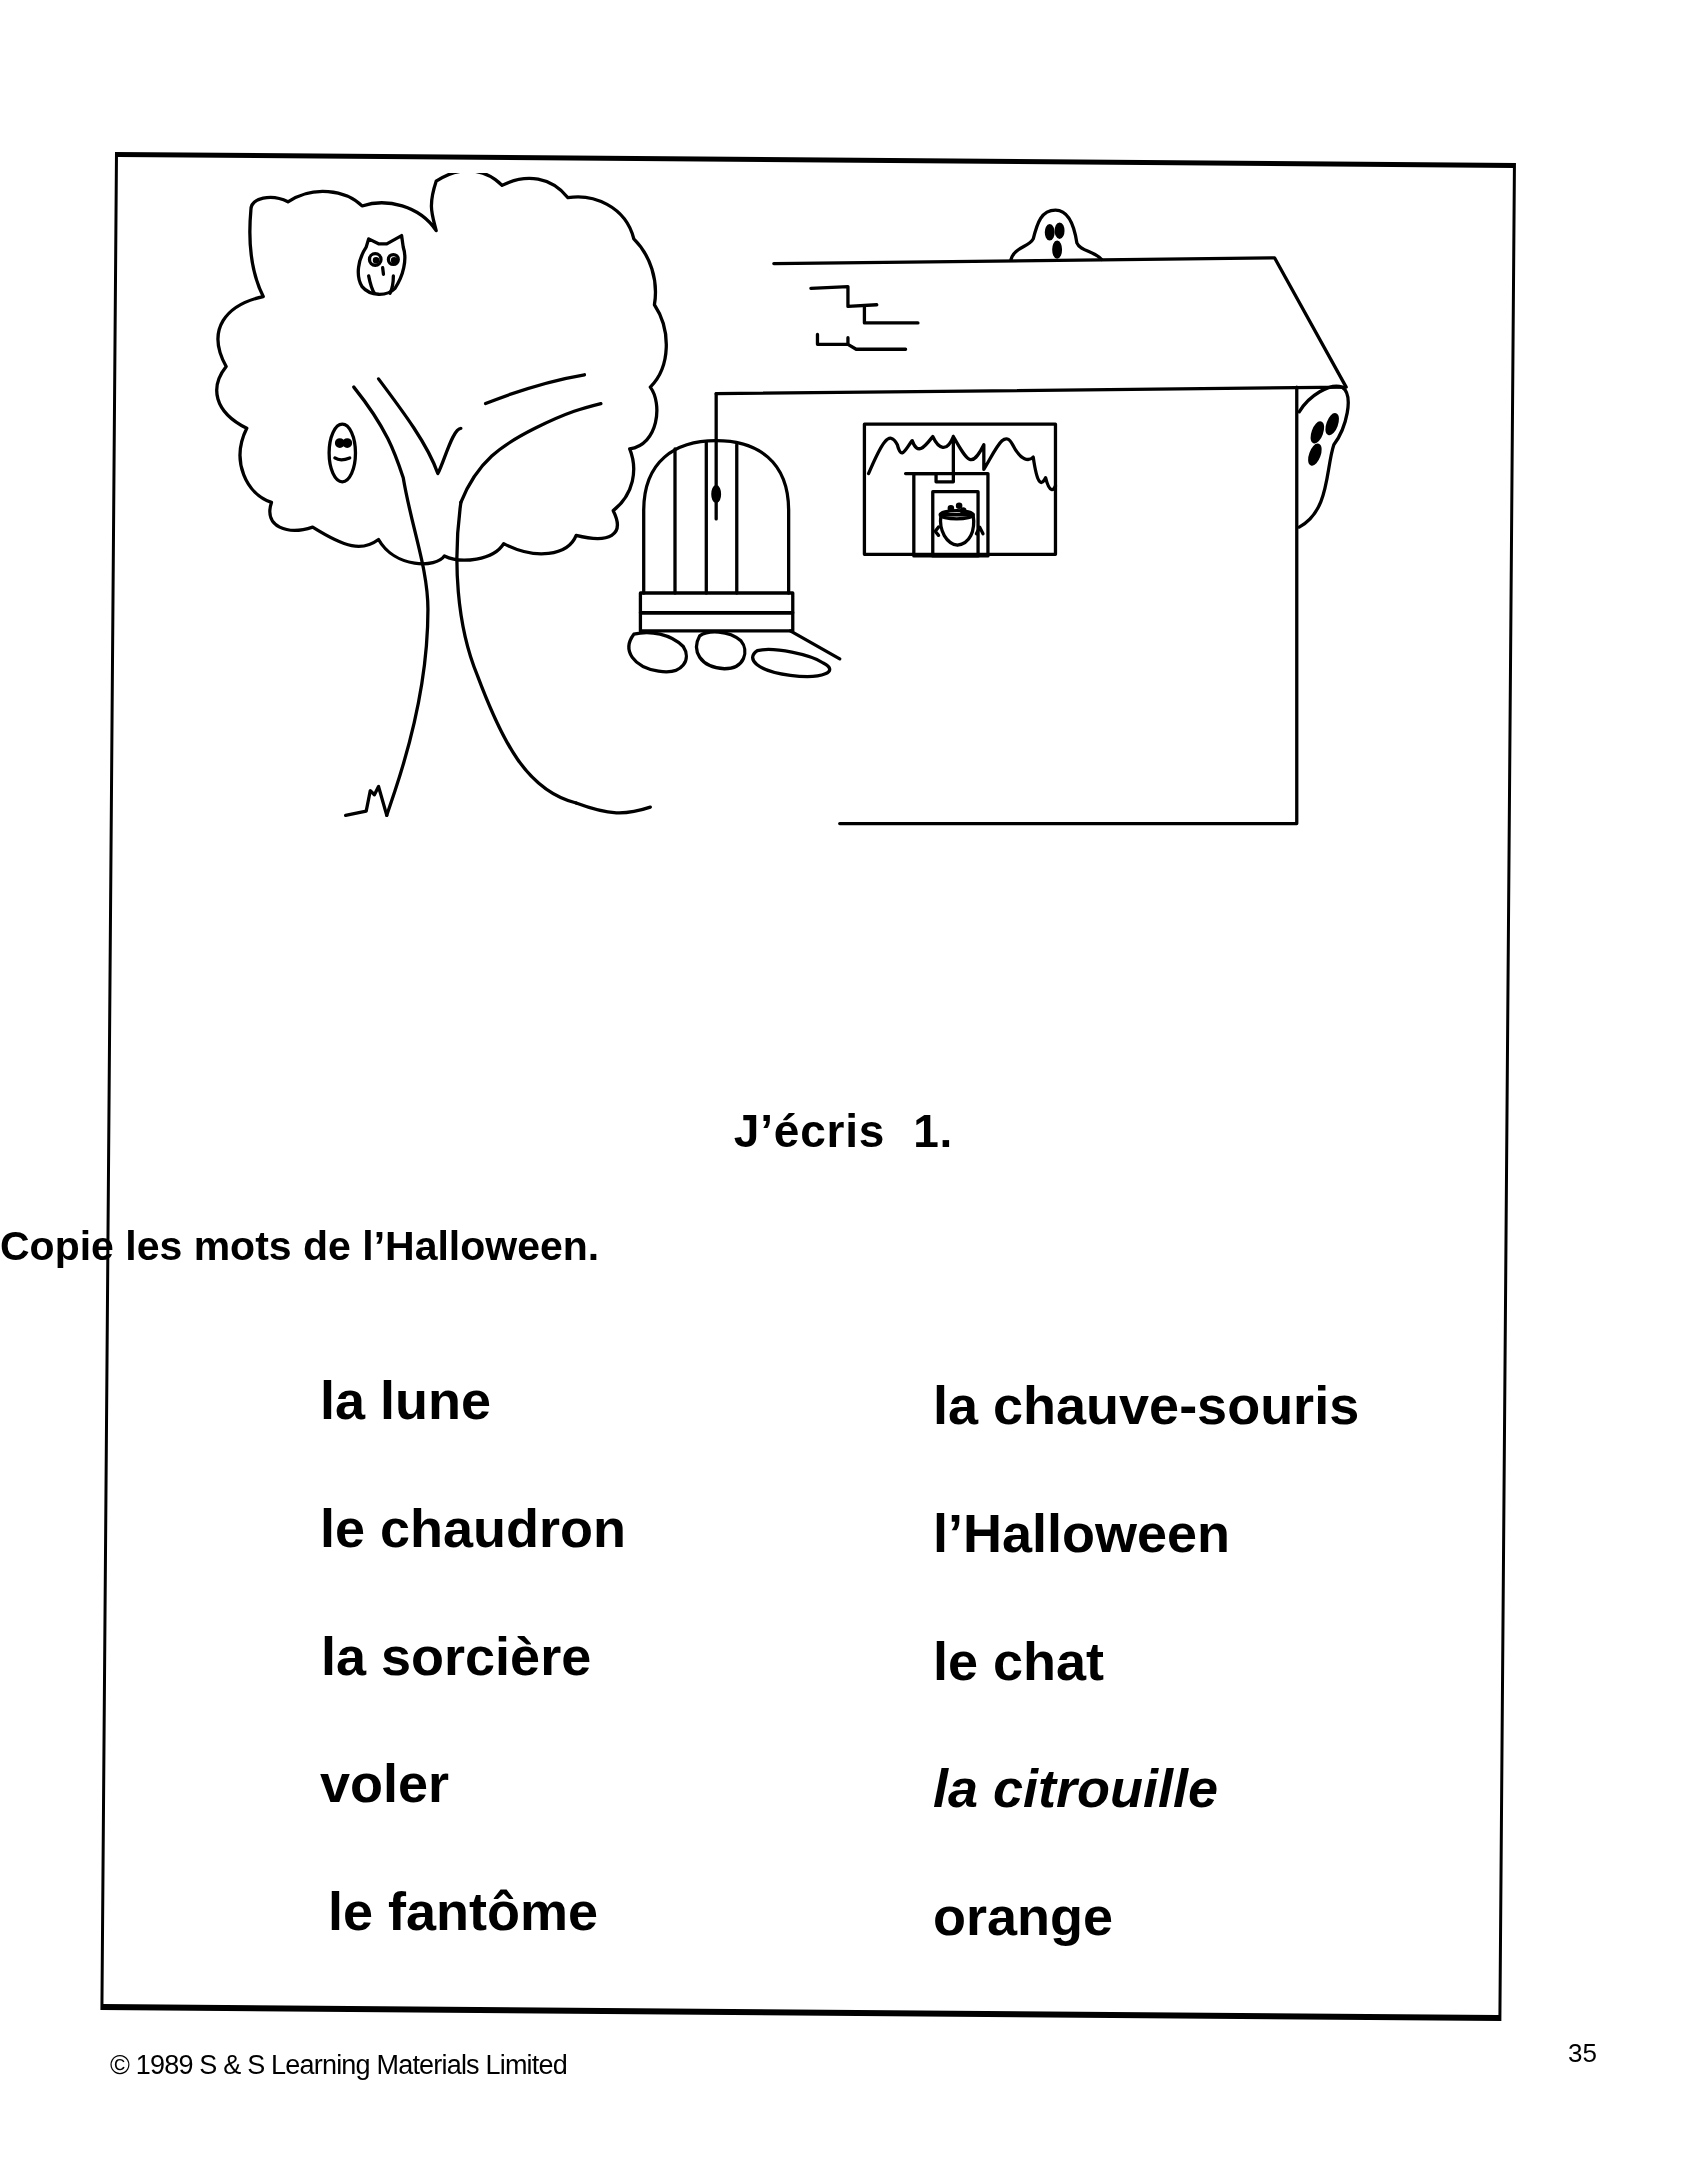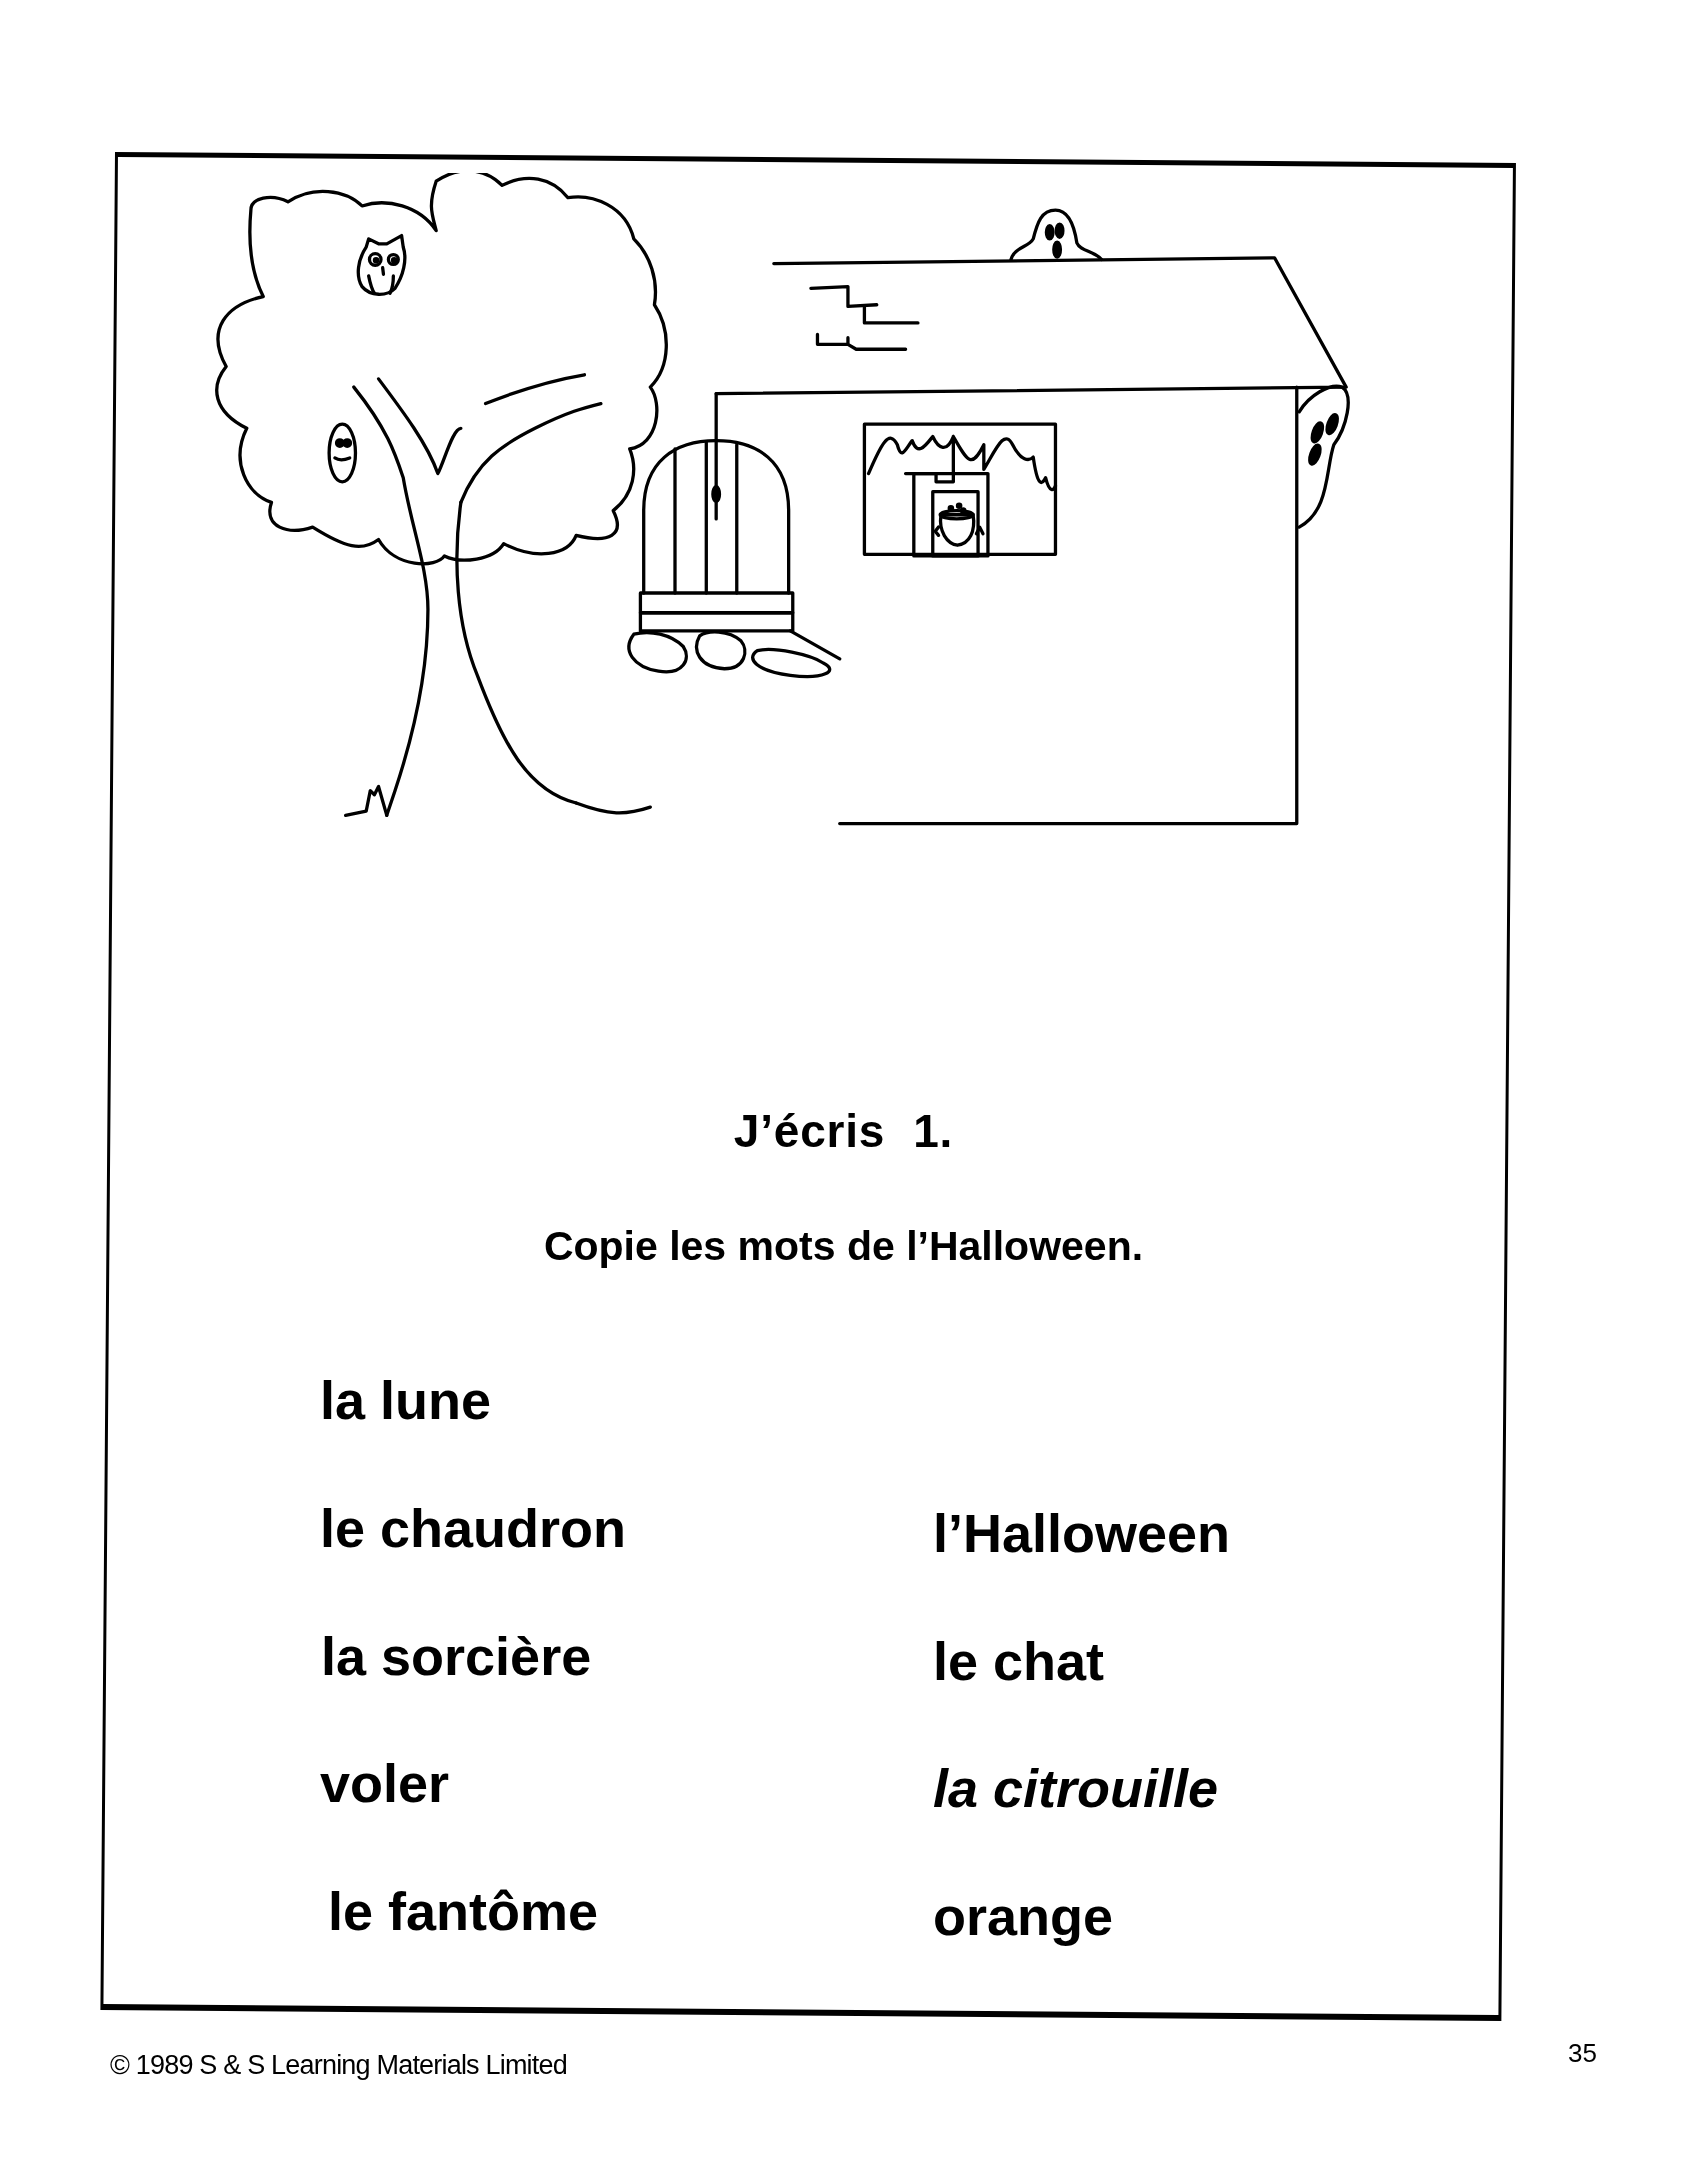--- a/index.html
+++ b/index.html
@@ -5,21 +5,21 @@
     html, body { margin: 0; padding: 0; background: #ffffff; }
     body { width: 1687px; height: 2183px; position: relative; overflow: hidden;
            font-family: "Liberation Sans", "DejaVu Sans", sans-serif; color: #000; }
     .frame { position: absolute; left: 115px; top: 152px; width: 1401px; height: 1858px;
              border: 3.3px solid #000; border-top-width: 5px; border-bottom-width: 6.6px;
              box-sizing: border-box; transform: rotate(0.45deg); transform-origin: top left; }
     .illustration { position: absolute; left: 189px; top: 173px; width: 1252px; height: 840px; }
     .title { position: absolute; left: 0; width: 1687px; top: 1104px; text-align: center;
              font-size: 46px; font-weight: bold; letter-spacing: 0.8px; }
     .title .num { margin-left: 28px; }
-    .subtitle { position: absolute; left: 0; width: 1687px; top: 1223px; text-align: center;
+    .subtitle { position: absolute; left: 0; width: 1687px; top: 1223px; text-align: left;
                 font-size: 41px; font-weight: bold; }
     .wordlist { position: absolute; left: 0; top: 0; width: 1687px; height: 2183px; }
     .word { position: absolute; font-size: 54px; font-weight: bold; white-space: nowrap; }
     .copyright { position: absolute; left: 110px; top: 2018px; font-size: 27px; letter-spacing: -0.8px; margin-top: 32px; }
     .page-num { position: absolute; left: 1568px; top: 2038px; font-size: 26px; }
   </style>
 </head>
 <body>
 
 <div class="frame"></div>
@@ -123,20 +123,21 @@
 
 <div class="subtitle">Copie les mots de l’Halloween.</div>
 
 <div class="wordlist">
   <div class="word" style="left:320px; top:1369px;">la lune</div>
   <div class="word" style="left:320px; top:1497px;">le chaudron</div>
   <div class="word" style="left:321px; top:1625px;">la sorcière</div>
   <div class="word" style="left:320px; top:1752px;">voler</div>
   <div class="word" style="left:320px; top:1880px;margin-left:8px;">le fantôme</div>
 
+  <div class="word" style="left:933px; top:1374px;">la chauve-souris</div>
   <div class="word" style="left:933px; top:1502px;">l’Halloween</div>
   <div class="word" style="left:933px; top:1630px;">le chat</div>
   <div class="word" style="left:933px; top:1757px;font-style:italic;">la citrouille</div>
   <div class="word" style="left:933px; top:1885px;">orange</div>
 </div>
 
 <div class="copyright">© 1989 S &amp; S Learning Materials Limited</div>
 <div class="page-num">35</div>
 
 

